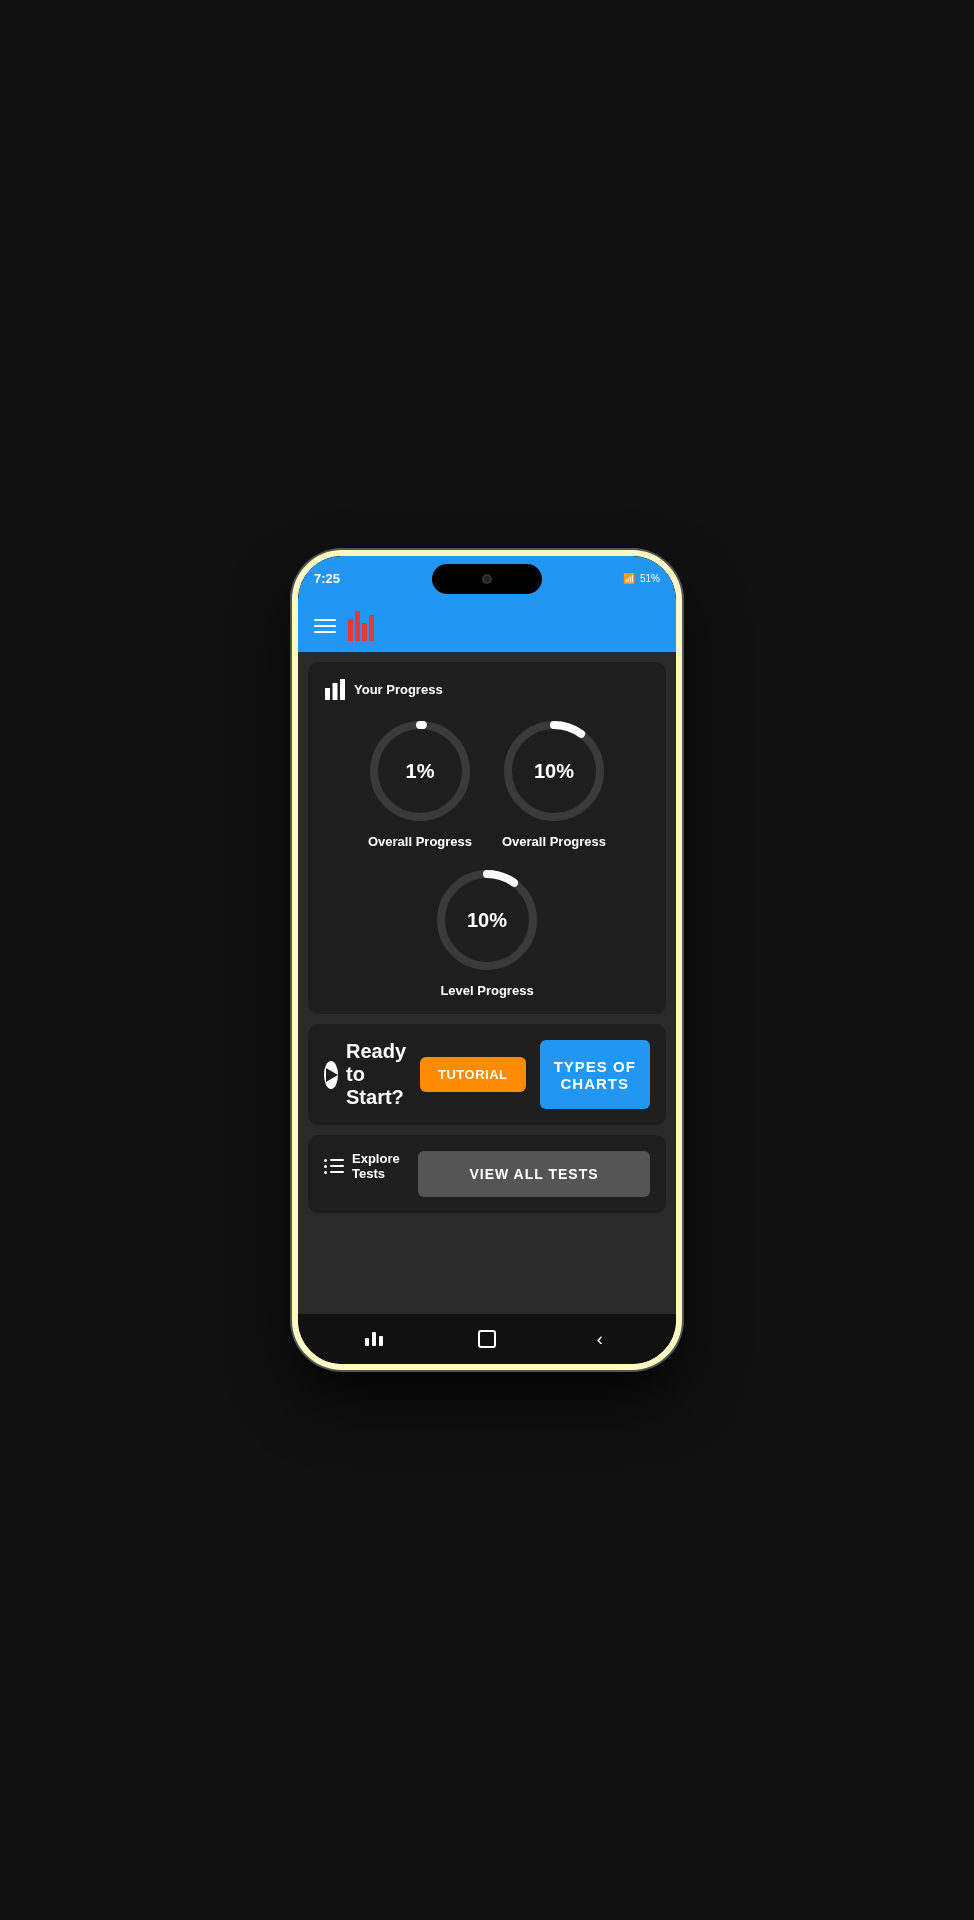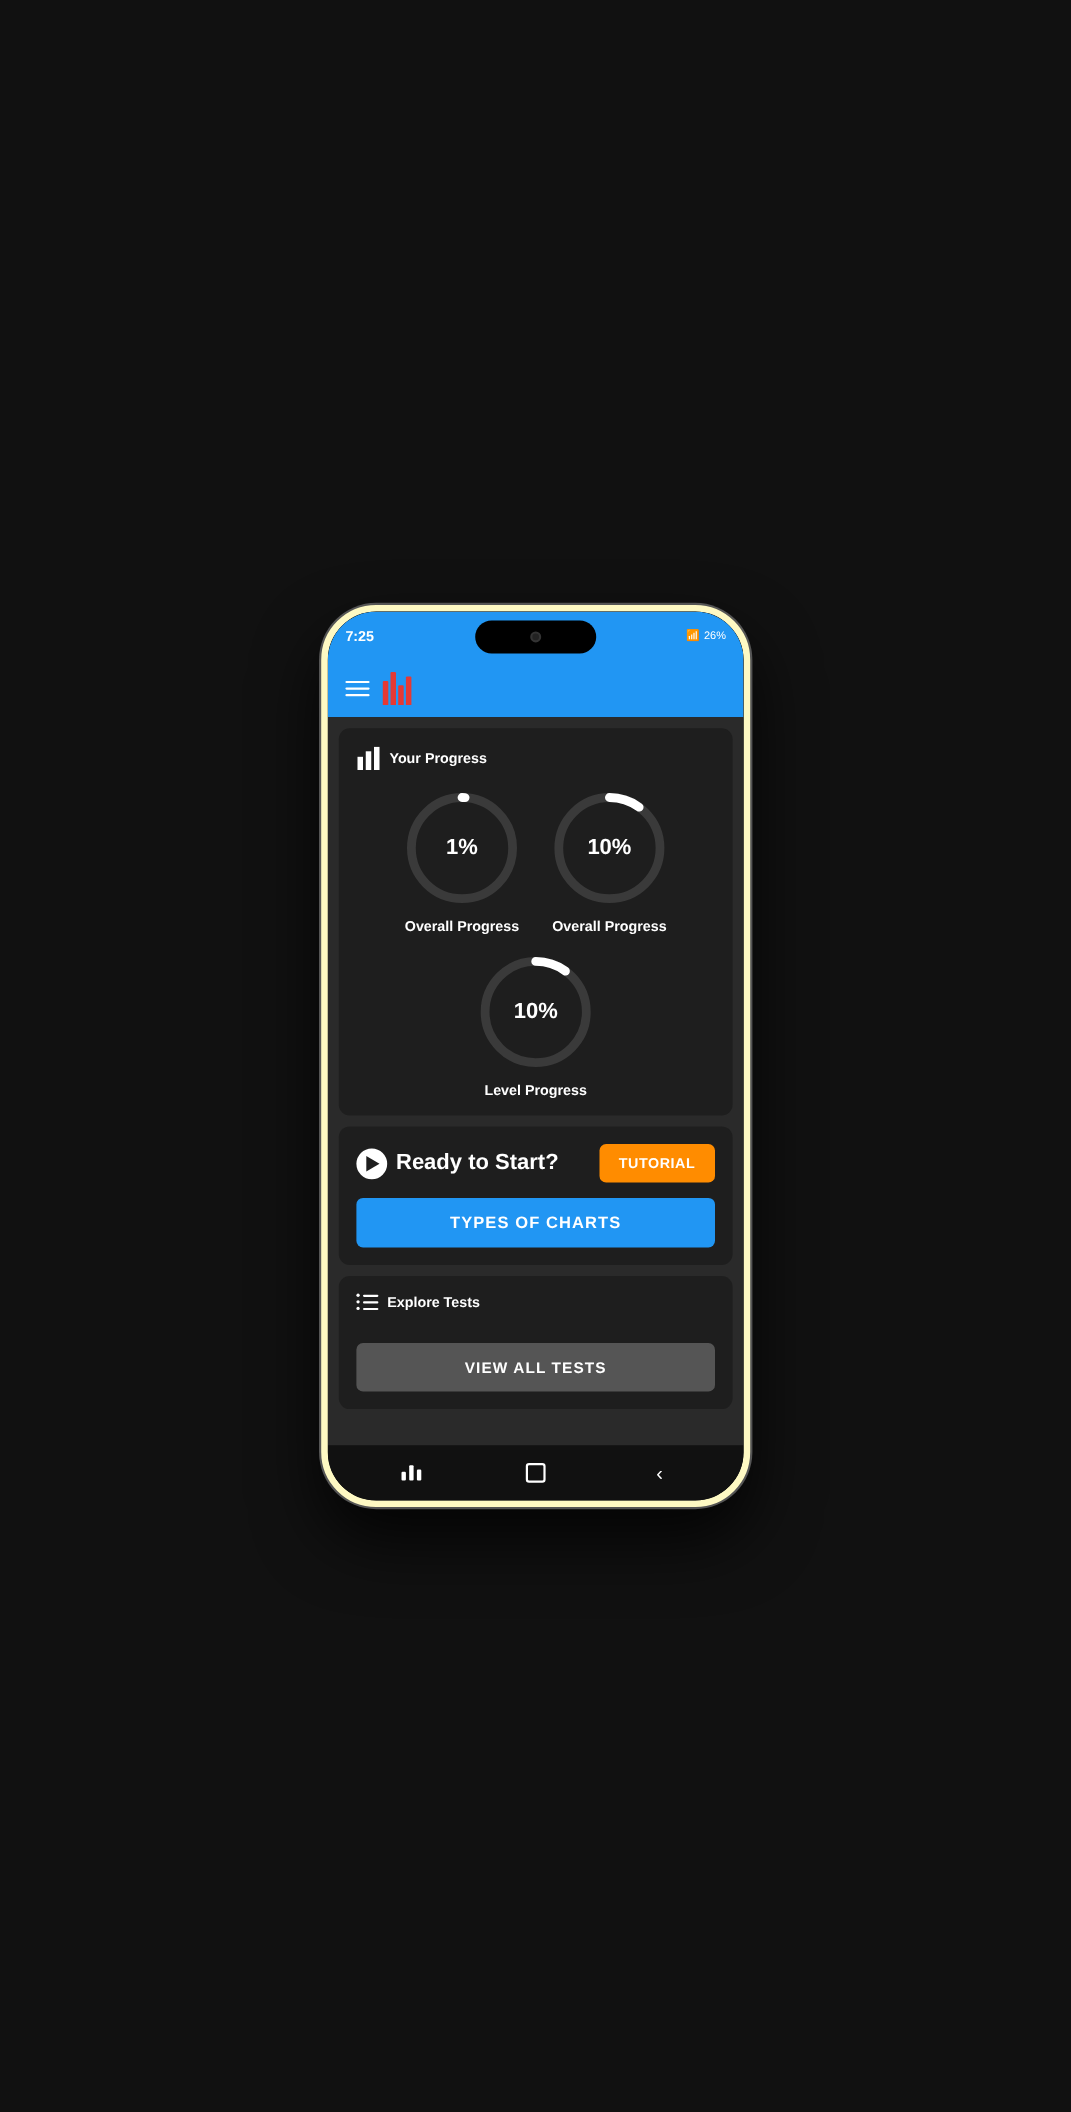--- a/index.html
+++ b/index.html
@@ -216,21 +216,21 @@
 
     .progress-label {
       color: white;
       font-size: 13px;
       font-weight: 600;
     }
 
     
     .ready-section {
       display: flex;
-      flex-direction: column;
+      flex-direction: row;
       gap: 14px;
     }
 
     .ready-row {
       display: flex;
       align-items: center;
       justify-content: space-between;
     }
 
     .ready-title {
@@ -282,21 +282,21 @@
       border-radius: 6px;
       font-size: 15px;
       font-weight: bold;
       letter-spacing: 1px;
       cursor: pointer;
     }
 
     
     .explore-section {
       display: flex;
-      flex-direction: column;
+      flex-direction: row;
       gap: 14px;
     }
 
     .view-all-btn {
       background: #555;
       color: white;
       border: none;
       padding: 14px 0;
       width: 100%;
       border-radius: 6px;
@@ -398,21 +398,21 @@
 
   <div class="phone-screen">
 
     <div class="status-bar">
       <span class="status-time">7:25</span>
       <div class="notch">
         <div class="notch-camera"></div>
       </div>
       <div class="status-icons">
         <span>📶</span>
-        <span>26%</span>
+        <span>51%</span>
       </div>
     </div>
 
     <div class="app-header">
       <div class="hamburger-icon">
         <div class="hamburger-line"></div>
         <div class="hamburger-line"></div>
         <div class="hamburger-line"></div>
       </div>
       <div class="app-logo logo-bars-header">

